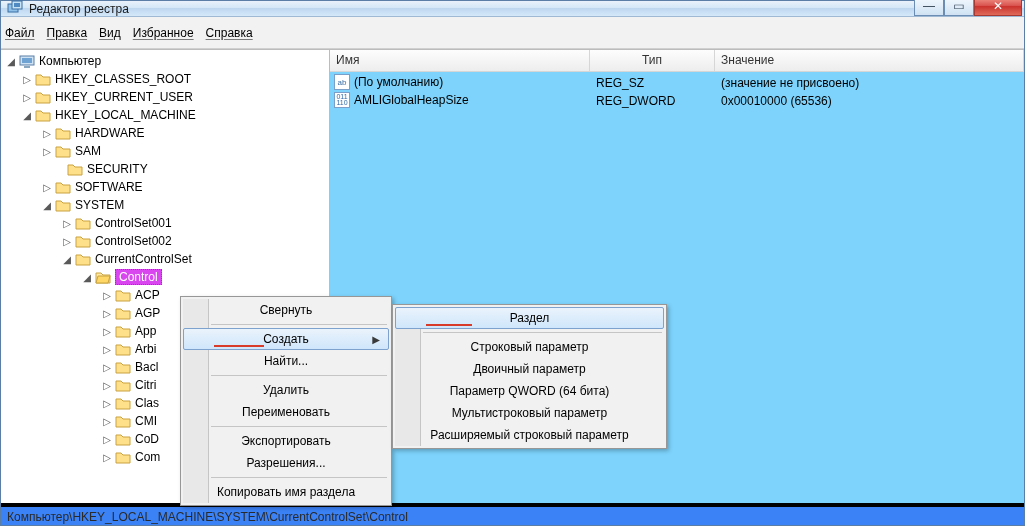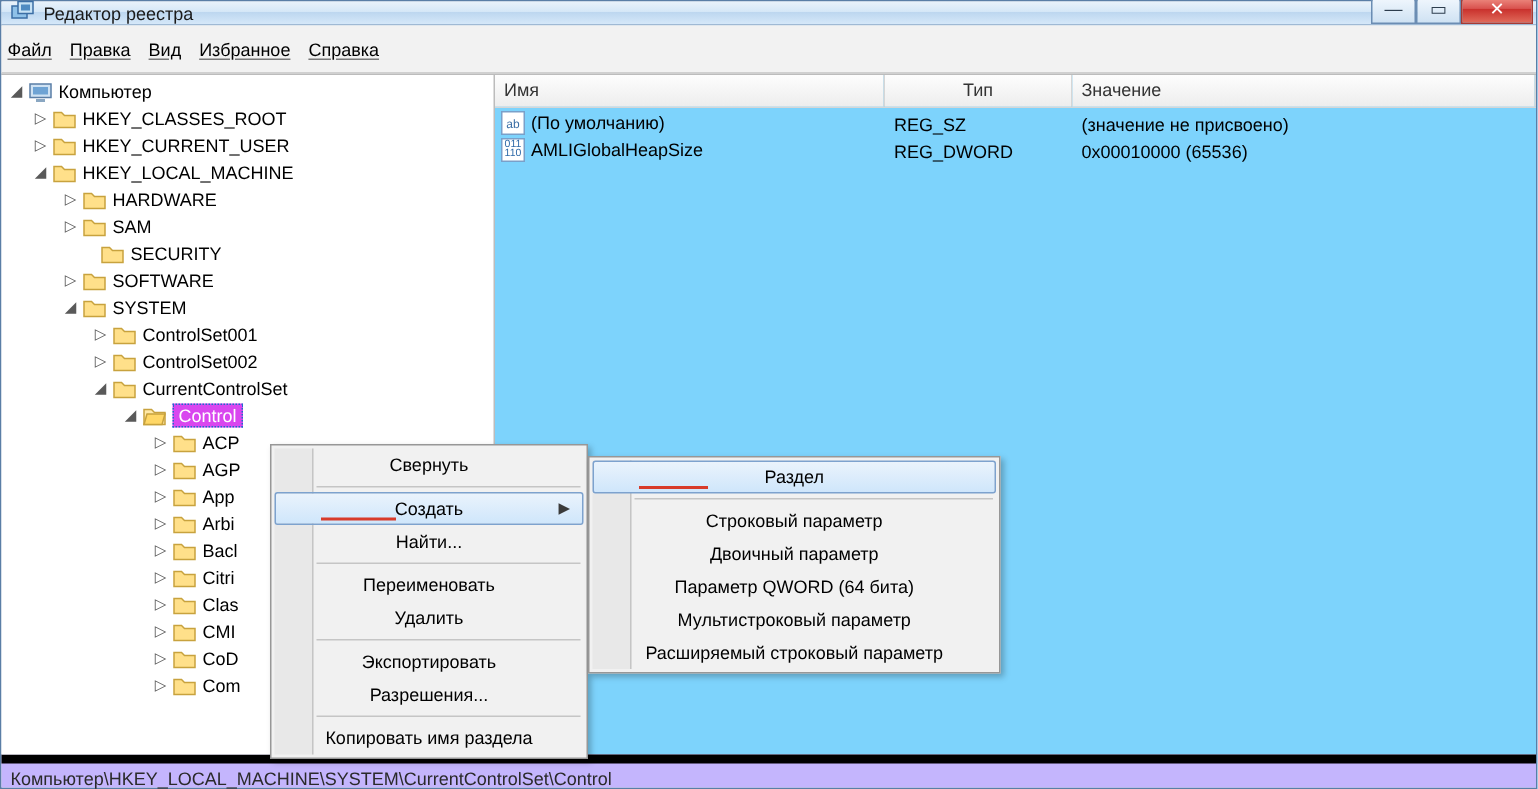--- a/index.html
+++ b/index.html
@@ -19,21 +19,21 @@
   .listhdr { height:22px; display:flex; border-bottom:1px solid #d6d6d6; }
   .listhdr div { border-right:1px solid #d6d6d6; padding:3px 6px; background:linear-gradient(to bottom,#fdfdfd,#ededed); color:#333; }
   .col-name { width:260px; }
   .col-type { width:125px;text-align:center; }
   .col-val { flex:1; }
   .listrows { flex:1; }
   .row { display:flex; height:18px; align-items:flex-end; }
   .row .c1 { width:260px; padding-left:4px; display:flex; align-items:center; gap:4px;}
   .row .c2 { width:125px; padding-left:6px; }
   .row .c3 { flex:1; padding-left:6px; }
-  .statusbar { height:22px; border-top:6px solid #000000; background:#c4b5fd; padding:3px 6px; color:#2a2a2a; }
+  .statusbar { height:22px; border-top:4px solid #000000; background:#3b82f6; padding:3px 6px; color:#2a2a2a; }
   
   .node { display:flex; align-items:center; height:18px; white-space:nowrap; padding-left:4px;}
   .exp { width:12px; text-align:center; color:#595959; font-size:10px; display:inline-block;}
   .fld { width:16px; height:14px; margin:0 4px 0 2px; display:inline-flex; }
   .sel { background:#d946ef; color:#fff; padding:0 3px; border:1px dotted #1a6fcc; }
   
   .ctxmenu { position:absolute; background:#f1f1f1; border:1px solid #979797; box-shadow:2px 2px 4px rgba(0,0,0,0.25); padding:2px; }
   .ctxmenu .mi { height:22px; display:flex; align-items:center; padding:0 30px 0 30px; min-width:180px; position:relative;justify-content:center; }
   .ctxmenu .mi.hover { background:linear-gradient(to bottom,#eaf3fc,#cfe6fb); border:1px solid #7da2ce; padding:4px 29px; border-radius:2px;}
   .ctxmenu .sep { height:1px; background:#c5c5c5; margin:3px 2px 3px 28px; }
@@ -335,24 +335,24 @@
   <div class="mi hover">
       <span>Создать</span>
       <span class="arrow">▶</span>
     <div class="redline" style="left:30px; bottom:2px; width:50px;"></div>
   </div>
   <div class="mi">
       <span>Найти...</span>
     </div>
   <div class="sep"></div>
   <div class="mi">
+      <span>Удалить</span>
+    </div>
+  <div class="mi">
       <span>Переименовать</span>
-    </div>
-  <div class="mi">
-      <span>Удалить</span>
     </div>
   <div class="sep"></div>
   <div class="mi">
       <span>Экспортировать</span>
     </div>
   <div class="mi">
       <span>Разрешения...</span>
     </div>
   <div class="sep"></div>
   <div class="mi">

